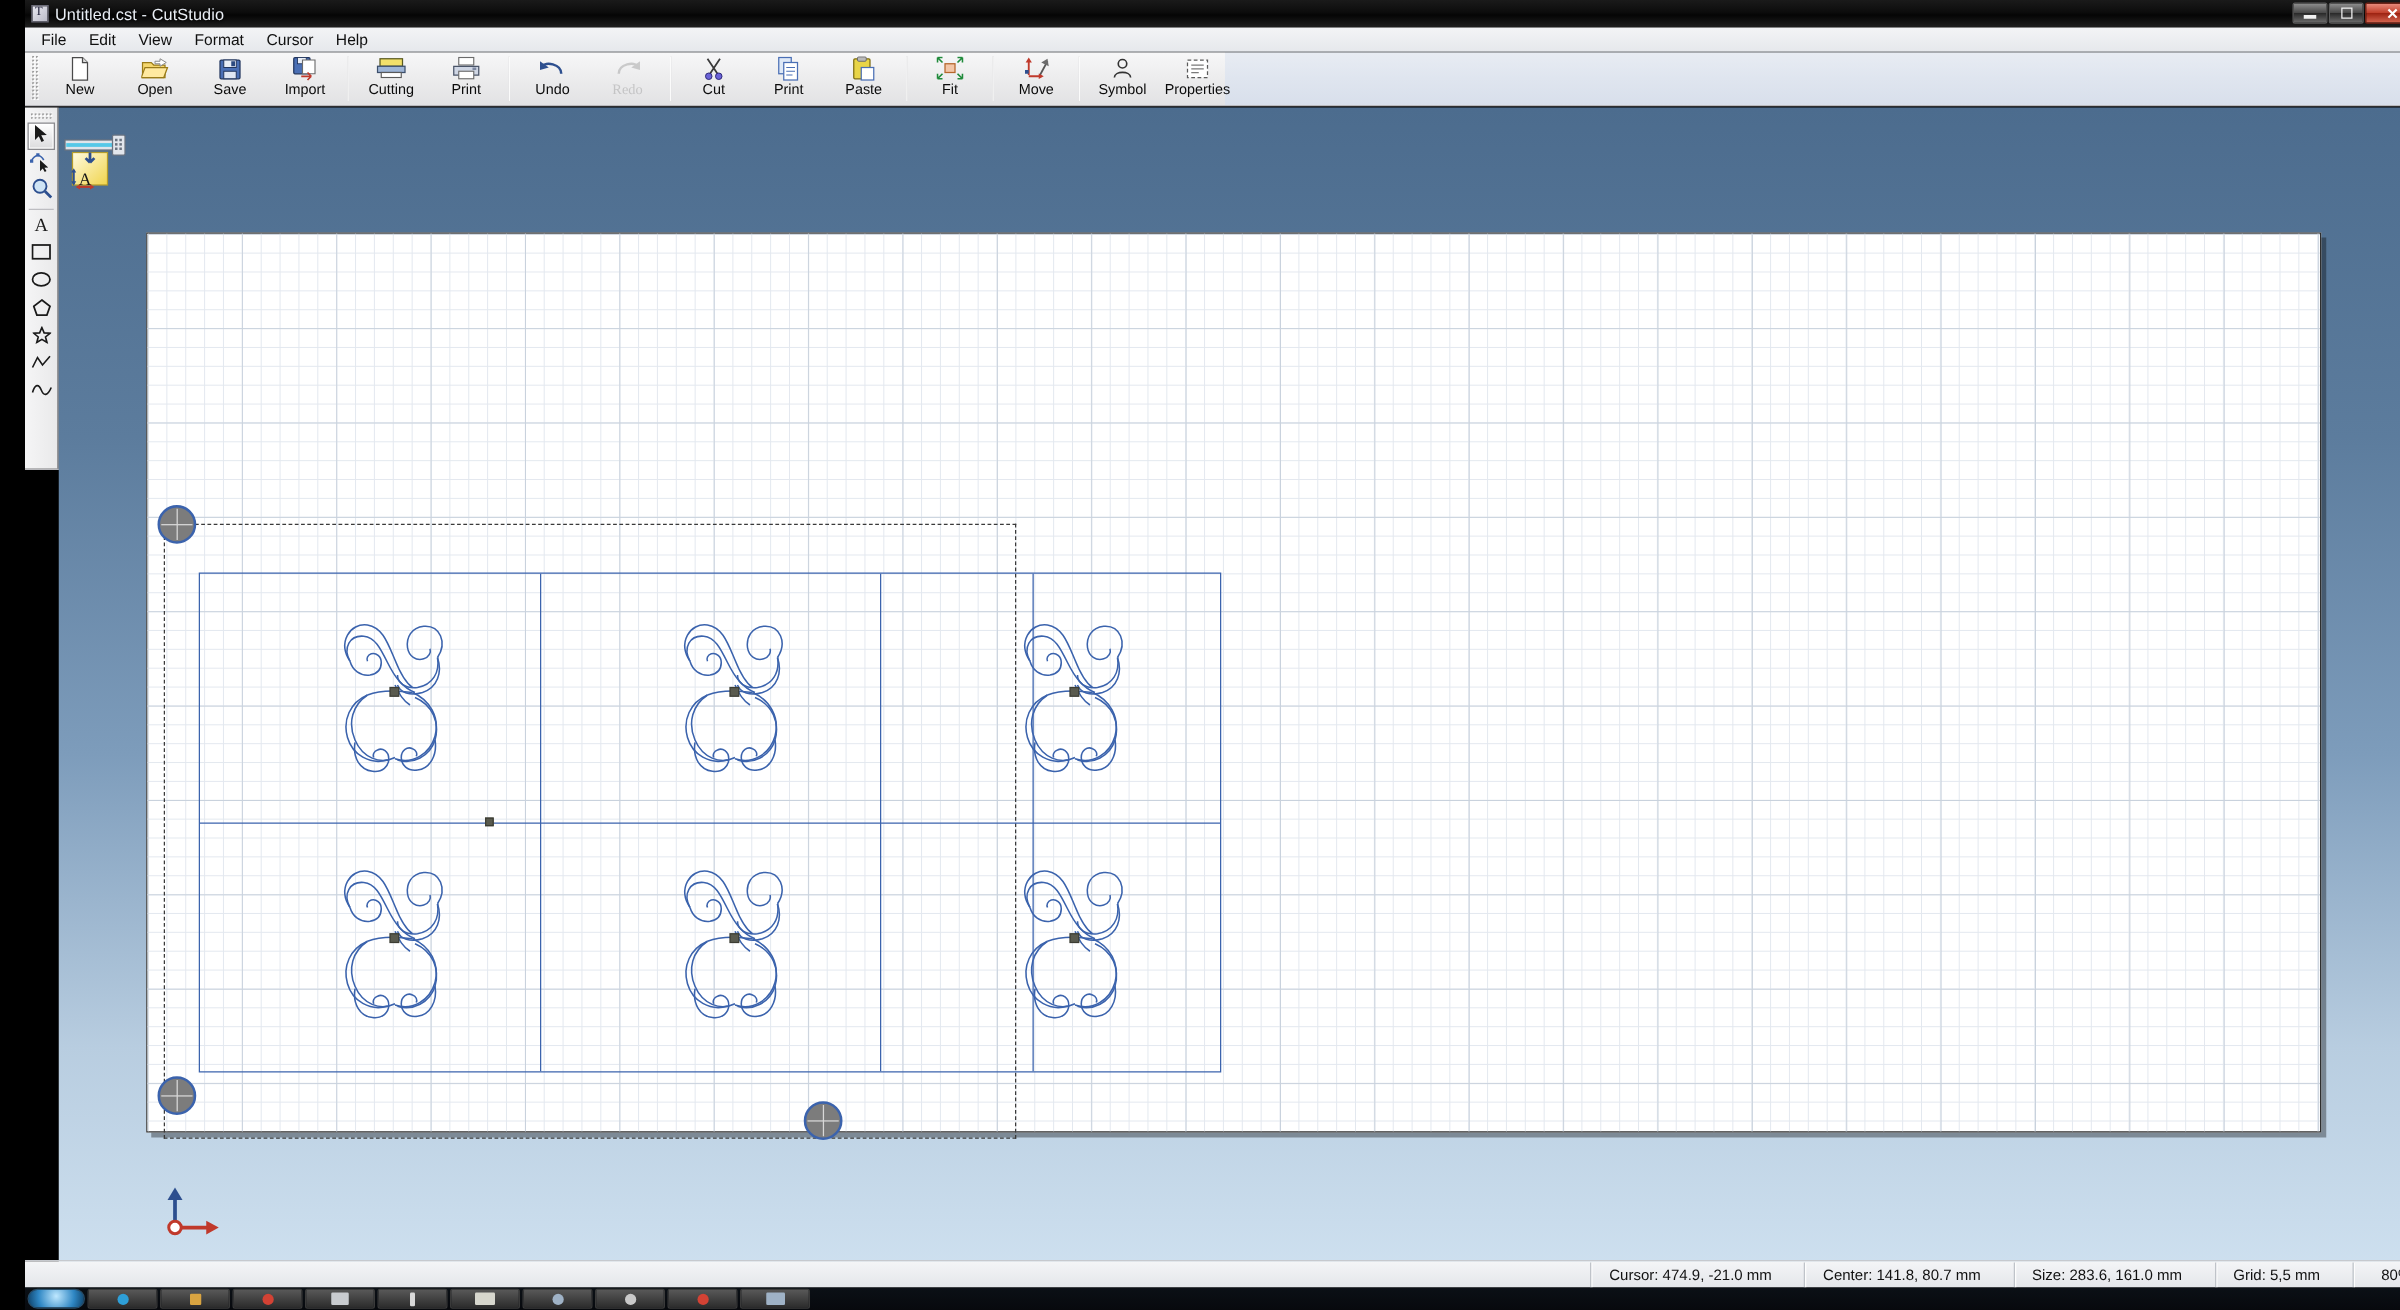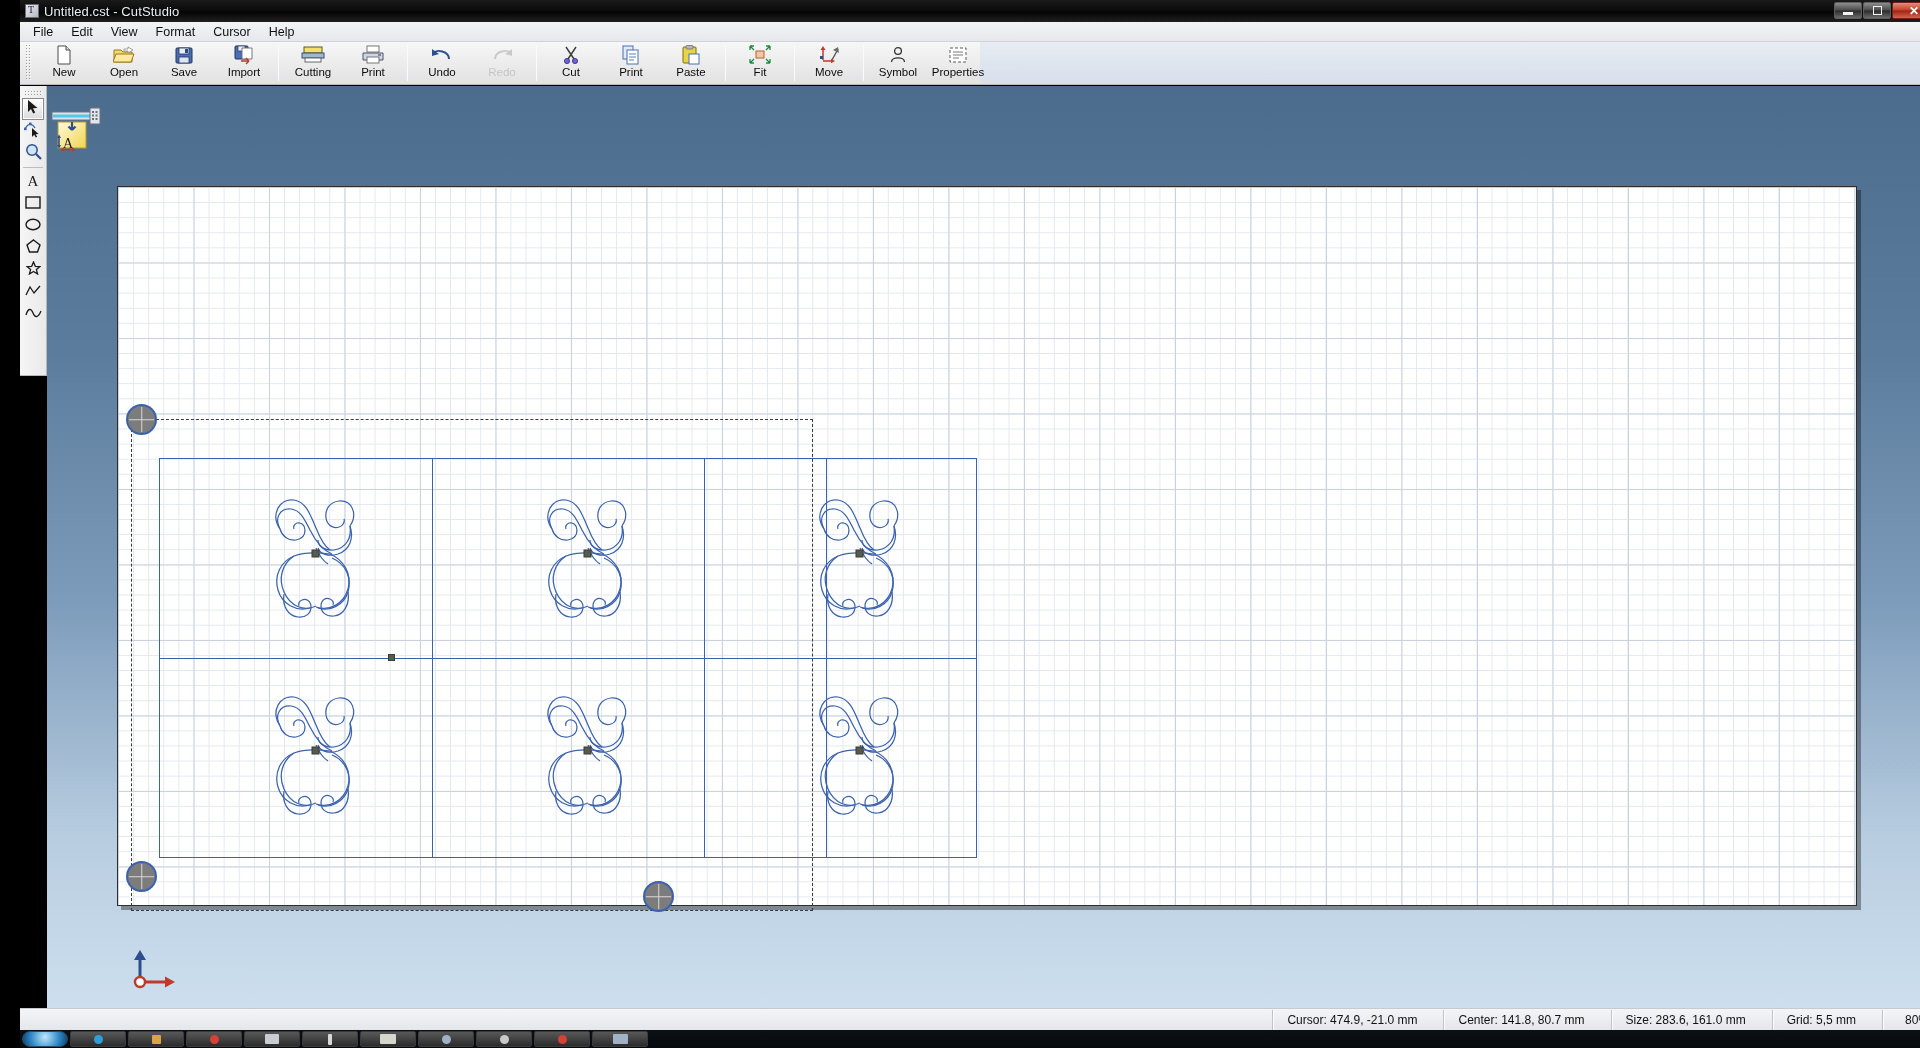--- a/index.html
+++ b/index.html
@@ -76,21 +76,21 @@
     background-position:1px 1px, 0 0;
   }
   .tbtn{
     width:60px;height:41px;display:flex;flex-direction:column;
     align-items:center;justify-content:flex-start;padding-top:3px;
     cursor:default; flex:none;
   }
   .tbtn.disabled{ opacity:.45; }
   .tbtn .ico{ height:20px;width:24px;display:flex;align-items:center;justify-content:center; }
   .tbtn .lbl{ font-size:11.5px;color:#0b0b0b;margin-top:2px;line-height:1; }
-  .tbtn.disabled .lbl{ color:#9a9a9a; }
+  .tbtn.disabled .lbl{ color:#9a9a9a;font-family:Liberation Serif, serif; }
   .tsep{ width:1px;height:36px;background:#c3c3c6;margin:3px 4px 0 4px;
          border-right:1px solid #fbfbfb; flex:none; }
 
   
   .palette{
     position:absolute; left:0; top:86px; width:27px; height:290px;
     background:linear-gradient(to right,#f5f5f6,#e9e9ea);
     border-right:1px solid #b7b7bb; border-bottom:1px solid #b7b7bb;
     display:flex;flex-direction:column;align-items:center;padding-top:4px;
   }

